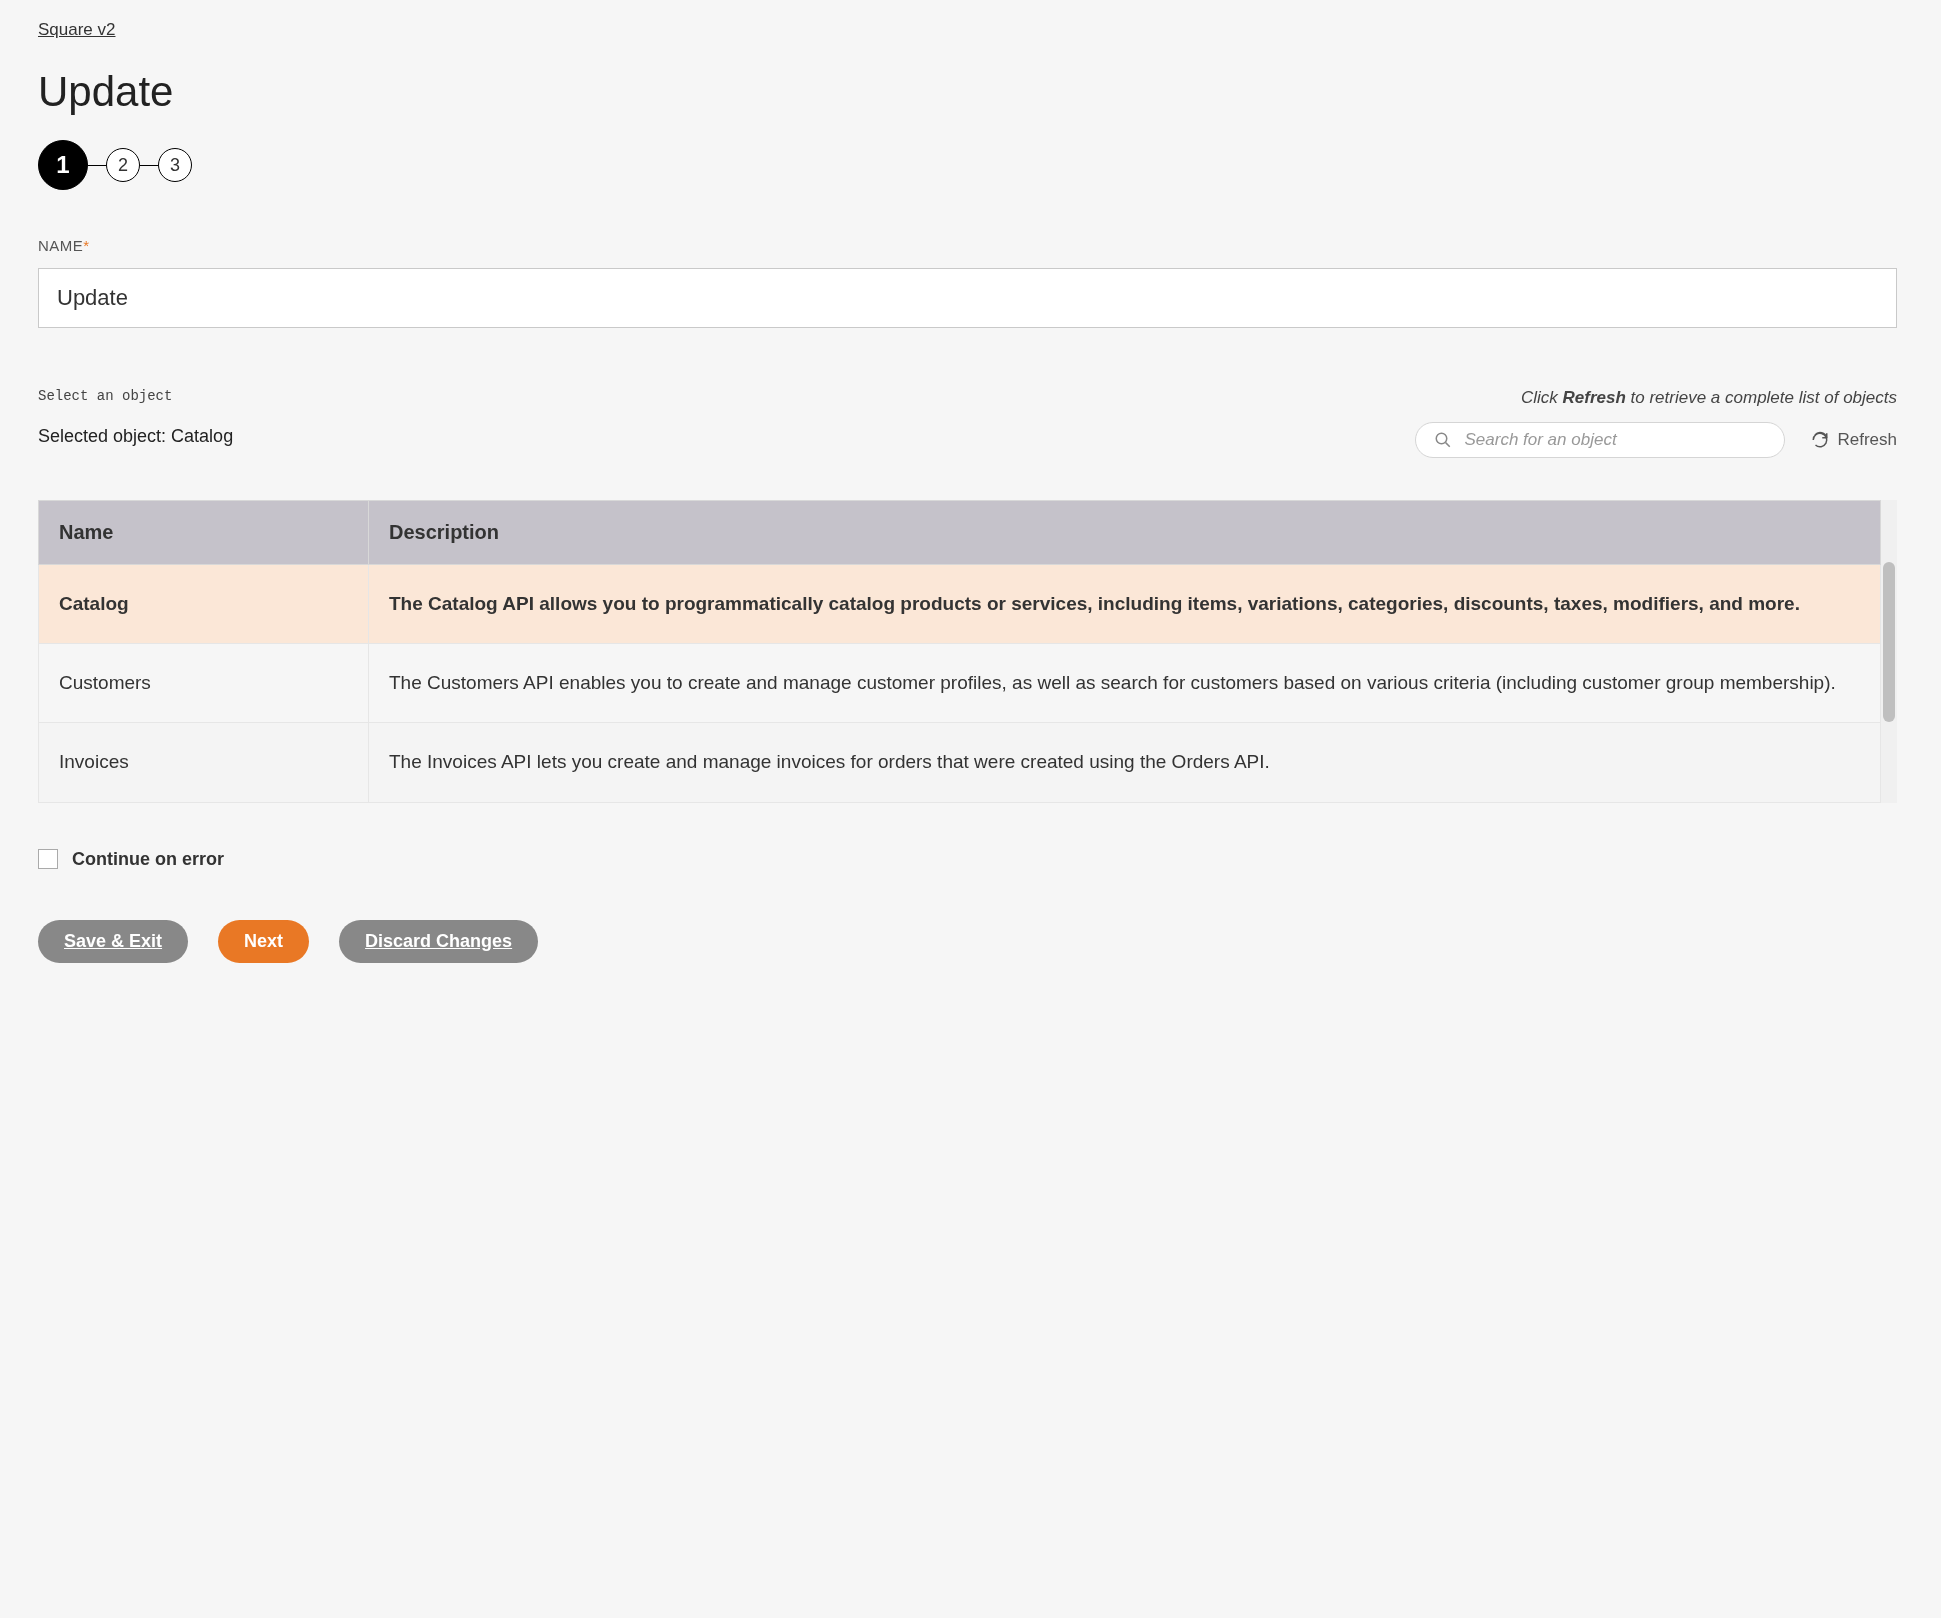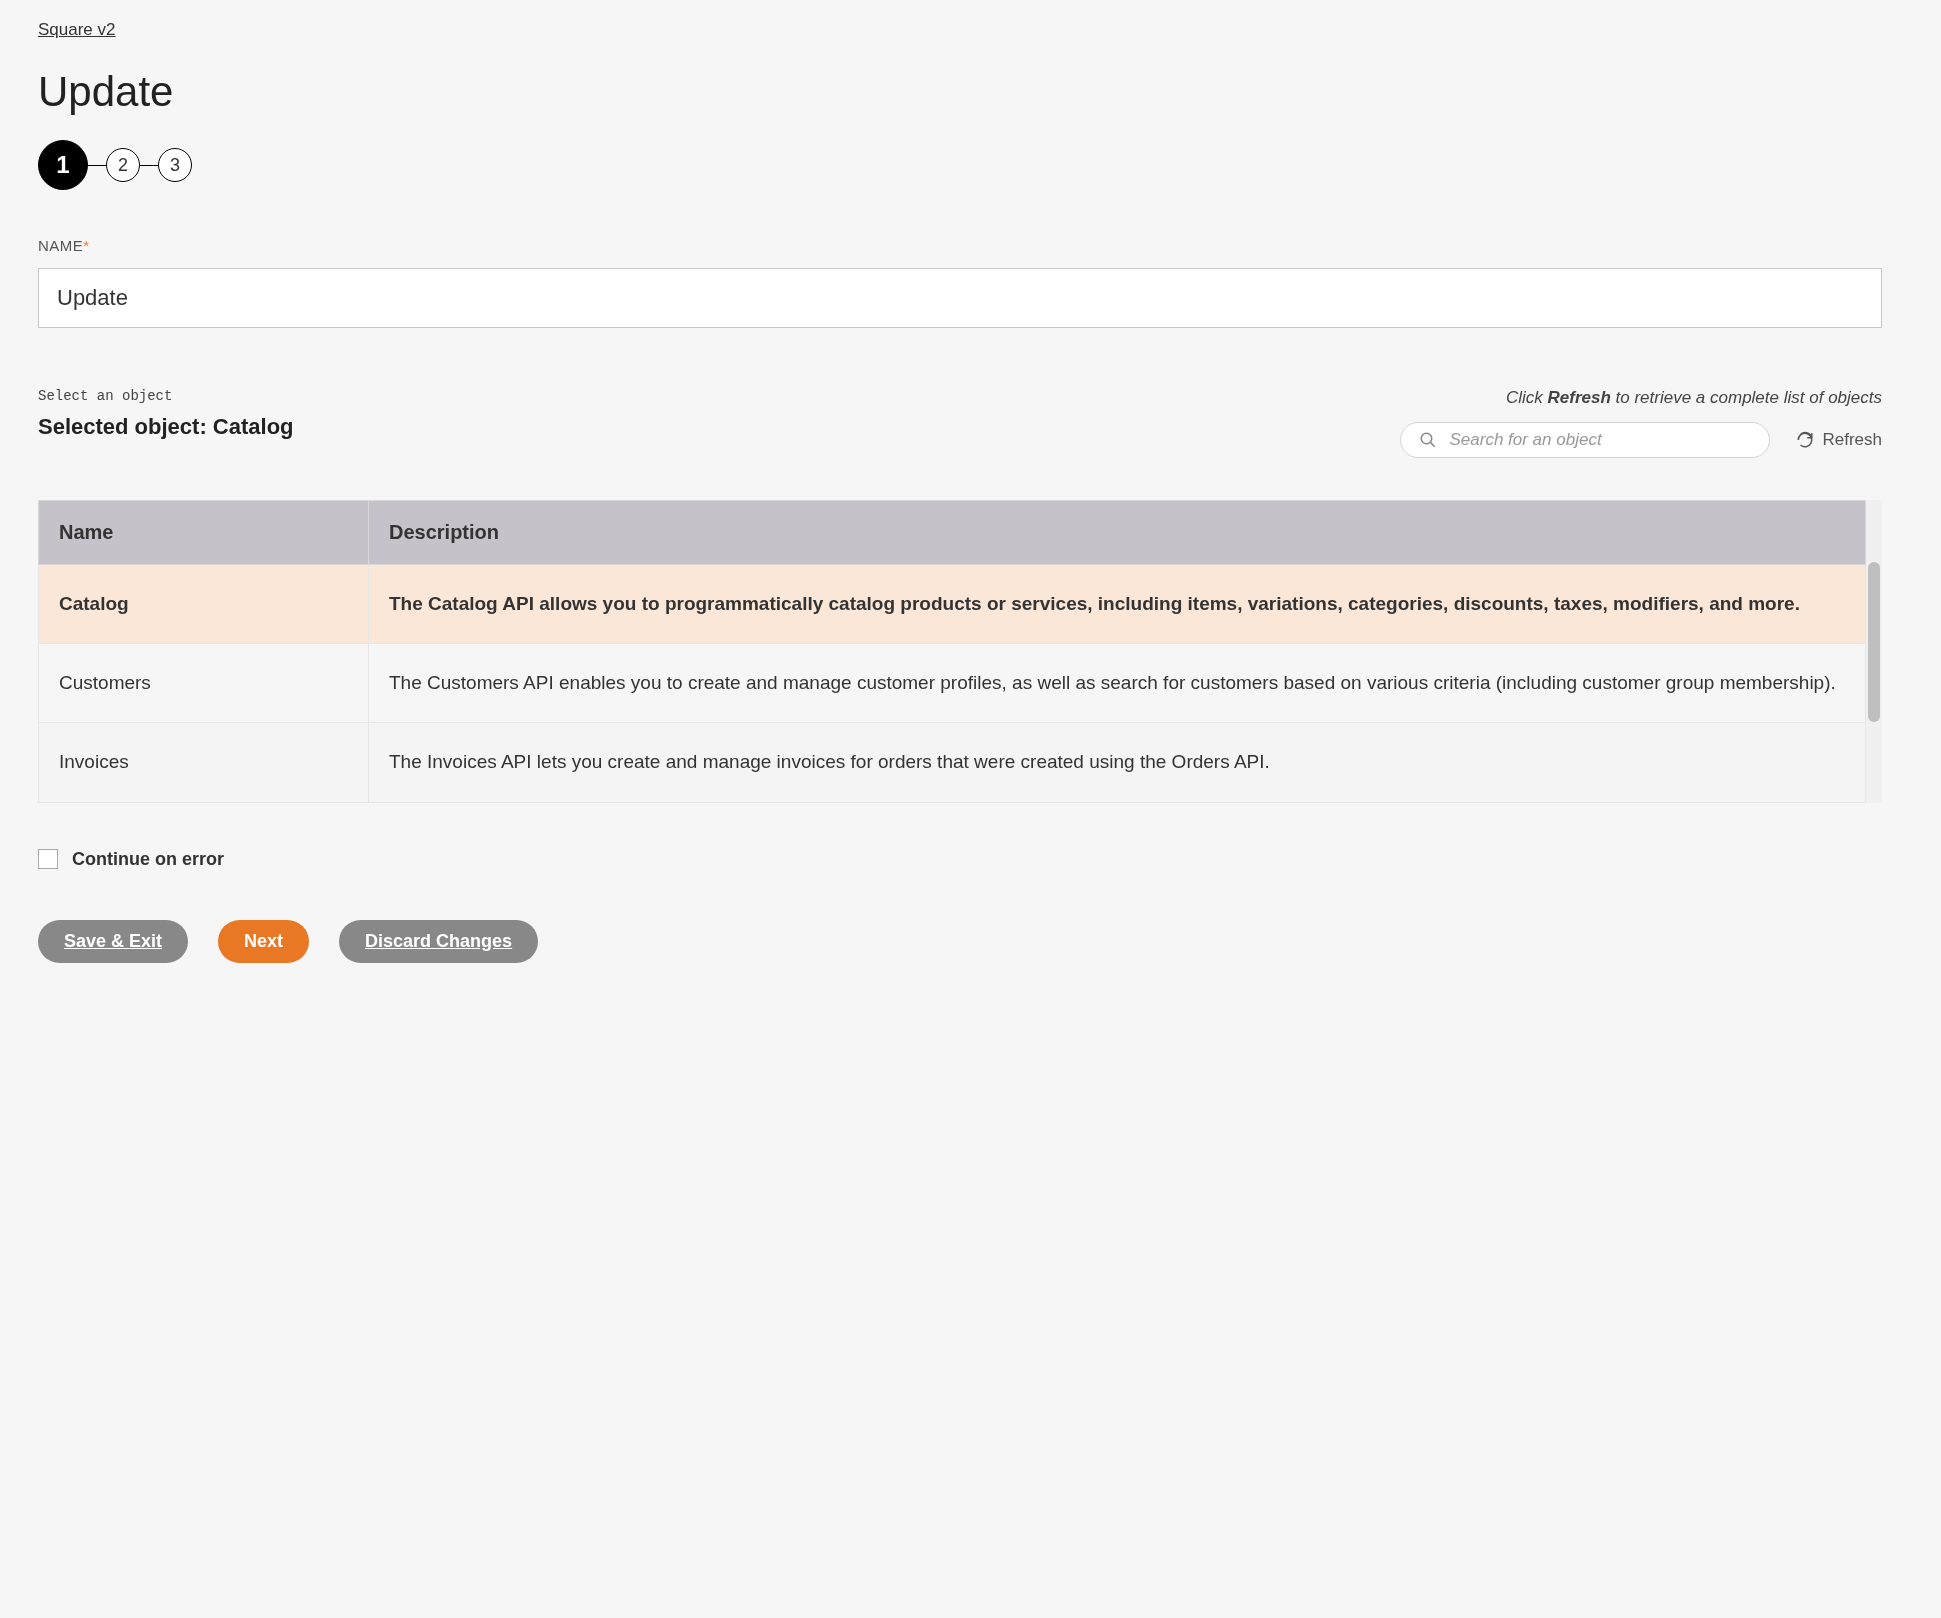--- a/index.html
+++ b/index.html
@@ -8,37 +8,37 @@
     --bg:#f6f6f6;
     --border:#c9c9c9;
     --orange:#e97825;
     --grey-btn:#888888;
     --head-bg:#c5c2ca;
     --row-sel:#fbe7d7;
     --row-alt:#f4f4f4;
   }
   *{box-sizing:border-box;font-family:"Segoe UI",Arial,Helvetica,sans-serif;}
   body{margin:0;background:var(--bg);color:var(--text);font-size:17px;}
-  .page{padding:20px 59px 50px 38px;max-width:1941px;}
+  .page{padding:20px 44px 50px 38px;max-width:1941px;}
   a.breadcrumb{color:#333;text-decoration:underline;font-size:17px;}
   h1.title{font-weight:400;font-size:42px;margin:28px 0 24px 0;color:#222;}
   
   .stepper{display:flex;align-items:center;margin-bottom:46px;}
   .step{width:34px;height:34px;border-radius:50%;border:1.5px solid #000;display:flex;align-items:center;justify-content:center;font-size:18px;background:#fff;}
   .step.big{width:50px;height:50px;font-size:24px;font-weight:600;}
   .step.active{background:#000;color:#fff;border-color:#000;}
   .step-line{width:18px;height:0;border-top:1.5px solid #000;}
   
   .field-label{font-size:15px;letter-spacing:0.5px;color:#555;}
   .field-label .req{color:var(--orange);}
   .text-input{width:100%;margin-top:12px;padding:16px 18px;font-size:22px;border:1px solid var(--border);background:#fff;color:#333;}
   
   .obj-header{margin-top:60px;display:flex;justify-content:space-between;align-items:flex-start;gap:20px;}
   .obj-left .hint{font-size:14px;color:#444;font-family:Liberation Mono, monospace;}
-  .obj-left .selected{margin-top:10px;font-size:22px;font-weight:700;color:#222;}
+  .obj-left .selected{margin-top:22px;font-size:18px;font-weight:400;color:#222;}
   .obj-right{text-align:right;}
   .refresh-hint{font-style:italic;color:#444;font-size:17px;}
   .refresh-hint b{font-weight:700;font-style:italic;}
   .search-row{margin-top:14px;display:flex;align-items:center;justify-content:flex-end;gap:26px;}
   .search-box{display:flex;align-items:center;background:#fff;border:1px solid #d5d5d5;border-radius:28px;padding:6px 18px;width:370px;}
   .search-box svg{flex:0 0 auto;color:#888;margin-right:10px;}
   .search-box input{border:none;outline:none;font-size:17px;font-style:italic;color:#555;width:100%;background:transparent;}
   .search-box input::placeholder{color:#999;font-style:italic;}
   .refresh-link{display:flex;align-items:center;gap:8px;color:#555;font-size:17px;cursor:pointer;}
   .refresh-link svg{color:#555;}

